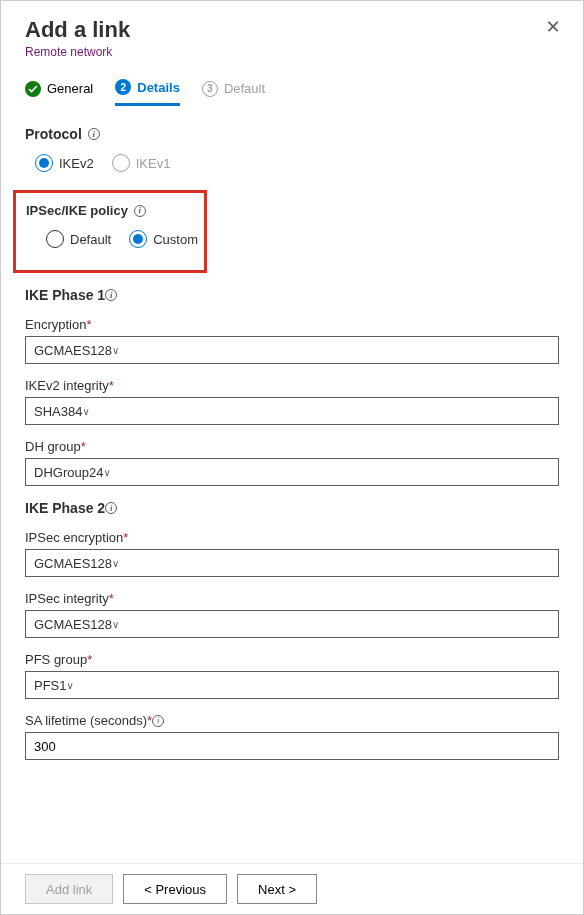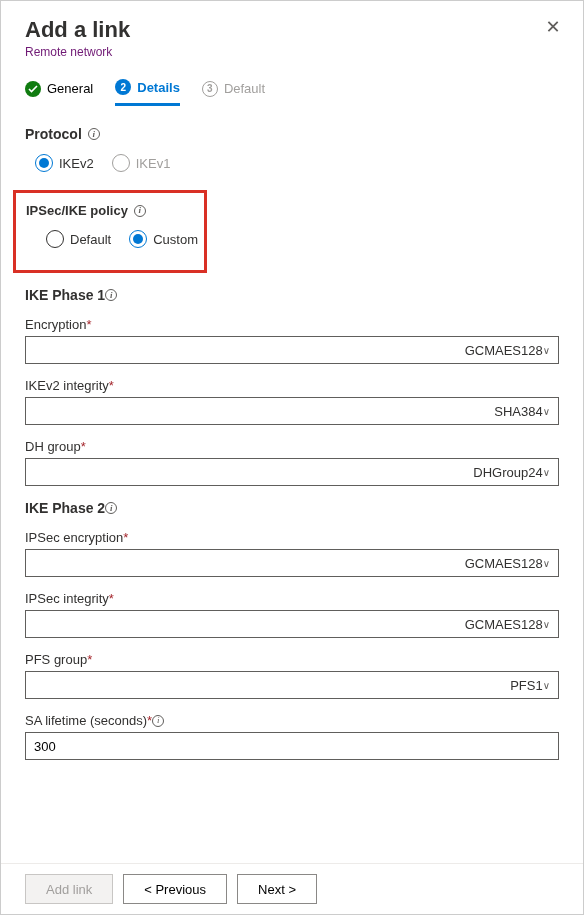--- a/index.html
+++ b/index.html
@@ -150,21 +150,21 @@
     .req { color: #a4262c; }
     .select {
       width: 100%;
       height: 28px;
       border: 1px solid #605e5c;
       padding: 0 8px;
       font-size: 13px;
       background: #fff;
       display: flex;
       align-items: center;
-      justify-content: flex-end;
+      justify-content: flex-start;
       cursor: pointer;
       margin-bottom: 14px;
     }
     .chevron {
       font-size: 10px;
       color: #605e5c;
     }
     .text-input {
       width: 100%;
       height: 28px;

